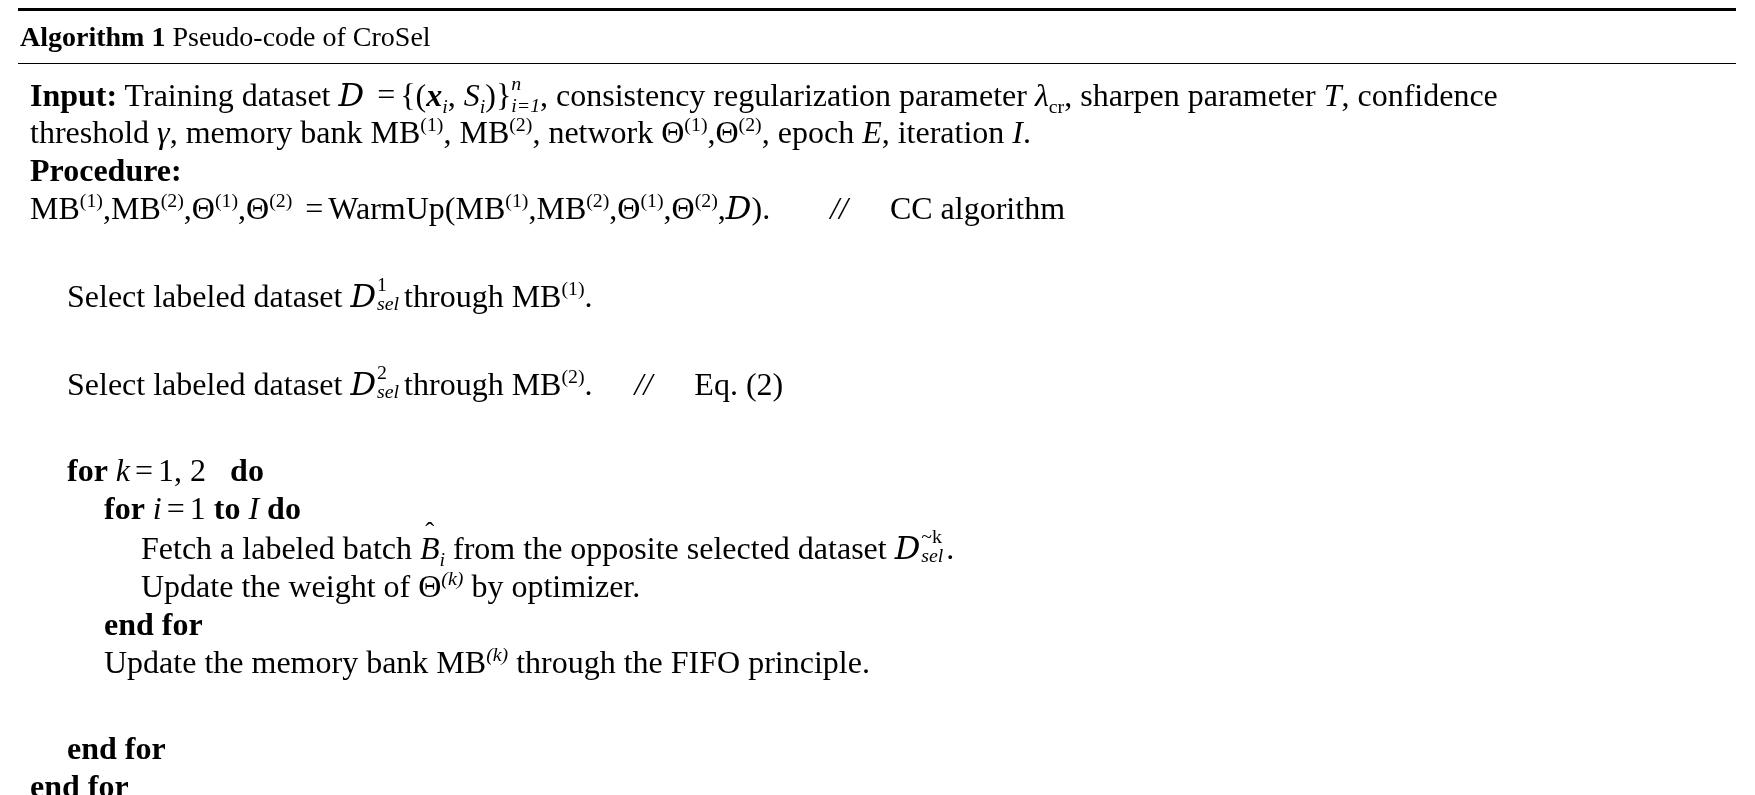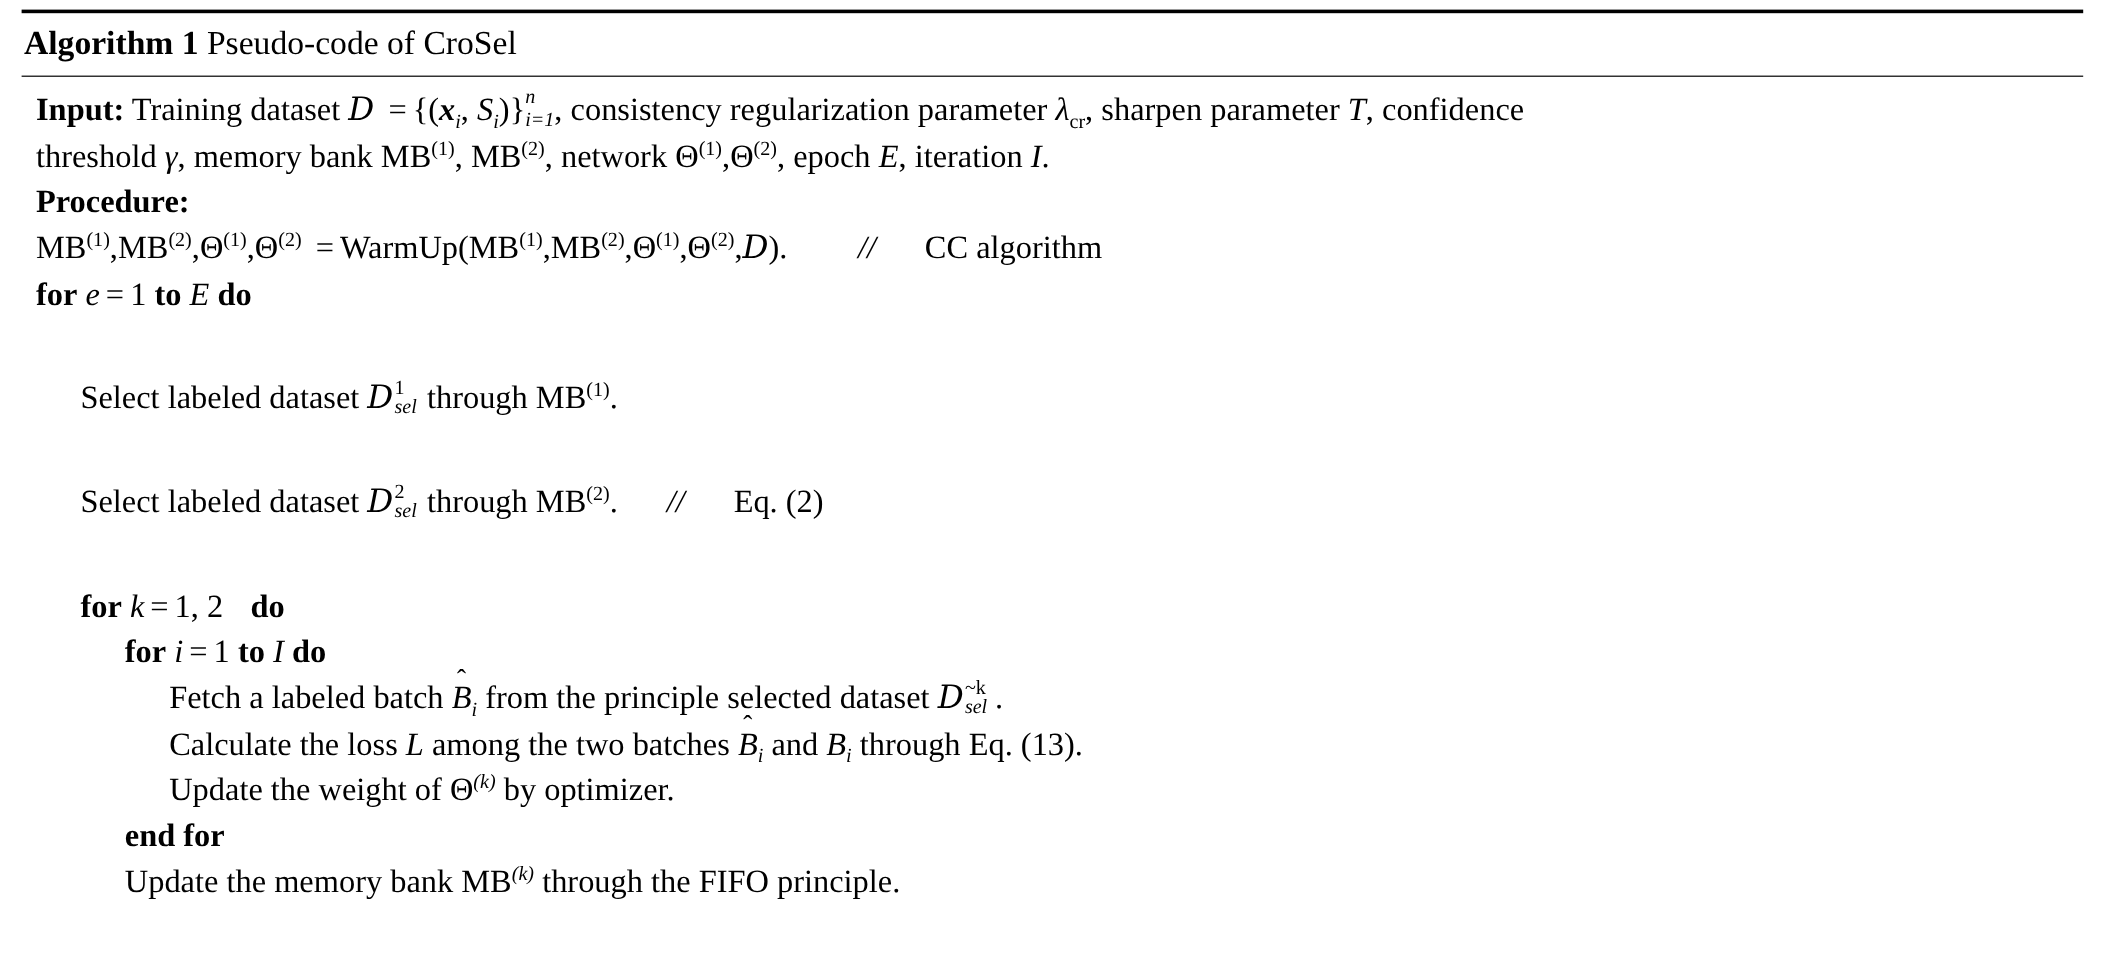--- a/index.html
+++ b/index.html
@@ -37,21 +37,21 @@
     white-space: nowrap;
   }
   .algo-title .kw {
     font-weight: bold;
     text-align: right;
   }
   .algo-body {
     padding: 7px 2px 6px 2px;
   }
   .line {
-    font-size: 27px;
+    font-size: 32px;
     line-height: 38px;
     white-space: nowrap;
     padding: 0;
   }
   
   .ind0 { padding-left: 10px; }
   .ind1 { padding-left: 47px; margin-top: 48px; }
   .ind2 { padding-left: 84px; }
   .ind3 { padding-left: 121px; }
 
@@ -180,27 +180,20 @@
       <span class="kw">Procedure:</span>
     </div>
 
     <div class="line ind0">
       <span class="mathrm">MB</span><sup class="mathrm">(1)</sup><span>,</span><span class="mathrm">MB</span><sup class="mathrm">(2)</sup><span>,</span><span class="mathrm">Θ</span><sup class="mathrm">(1)</sup><span>,</span><span class="mathrm">Θ</span><sup class="mathrm">(2)</sup>
       <span class="mathrm op">=</span><span class="mathrm">WarmUp</span><span class="mathrm">(</span><span class="mathrm">MB</span><sup class="mathrm">(1)</sup><span>,</span><span class="mathrm">MB</span><sup class="mathrm">(2)</sup><span>,</span><span class="mathrm">Θ</span><sup class="mathrm">(1)</sup><span>,</span><span class="mathrm">Θ</span><sup class="mathrm">(2)</sup><span>,</span><span class="mathcal">D</span><span class="mathrm">)</span><span>.</span>
       <span class="gap-md"></span><span class="comment">//</span>
       <span class="gap-sm"></span><span>CC algorithm</span>
     </div>
 
-    <div class="line ind0">
-      <span class="kw">for</span>
-      <span class="mathit">e</span><span class="mathrm op">=</span><span class="mathrm">1</span>
-      <span class="kw">to</span>
-      <span class="mathit">E</span>
-      <span class="kw">do</span>
-    </div>
 
     <div class="line ind1">
       <span>Select labeled dataset</span>
       <span class="mathcal">D</span><span class="subsup"><span class="s-sup mathrm">1</span><span class="s-sub mathrm">sel</span></span><span class="pad-sel"></span><span>through</span>
       <span class="mathrm">MB</span><sup class="mathrm">(1)</sup><span>.</span>
     </div>
 
     <div class="line ind1">
       <span>Select labeled dataset</span>
       <span class="mathcal">D</span><span class="subsup"><span class="s-sup mathrm">2</span><span class="s-sub mathrm">sel</span></span><span class="pad-sel"></span><span>through</span>
@@ -219,34 +212,25 @@
       <span class="kw">for</span>
       <span class="mathit">i</span><span class="mathrm op">=</span><span class="mathrm">1</span>
       <span class="kw">to</span>
       <span class="mathit">I</span>
       <span class="kw">do</span>
     </div>
 
     <div class="line ind3">
       <span>Fetch a labeled batch</span>
       <span class="hat-wrap"><span class="hat">̂</span><span>B</span></span><sub class="mathit">i</sub>
-      <span>from the principle selected dataset</span>
+      <span>from the opposite selected dataset</span>
       <span class="mathcal">D</span><span class="subsup"><span class="s-sup tilde-sup">~k</span><span class="s-sub mathrm">sel</span></span><span class="pad-selk"></span><span>.</span>
     </div>
 
 
-    <div class="line ind3">
-      <span>Calculate the loss</span>
-      <span class="mathit">L</span>
-      <span>among the two batches</span>
-      <span class="hat-wrap"><span class="hat">̂</span><span>B</span></span><sub class="mathit">i</sub>
-      <span>and</span>
-      <span class="mathit">B</span><sub class="mathit">i</sub>
-      <span>through Eq. (13).</span>
-    </div>
 
     <div class="line ind3">
       <span>Update the weight of</span>
       <span class="mathrm">Θ</span><sup class="mathit">(k)</sup>
       <span>by optimizer.</span>
     </div>
 
     <div class="line ind2">
       <span class="kw">end for</span>
     </div>

